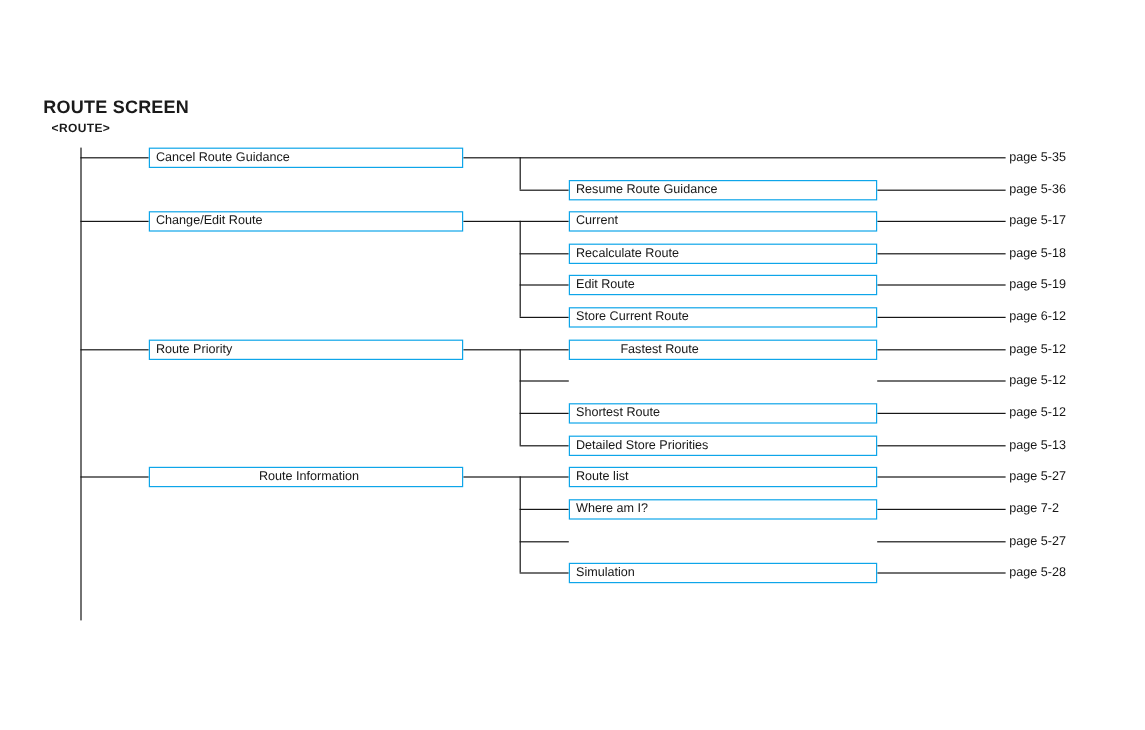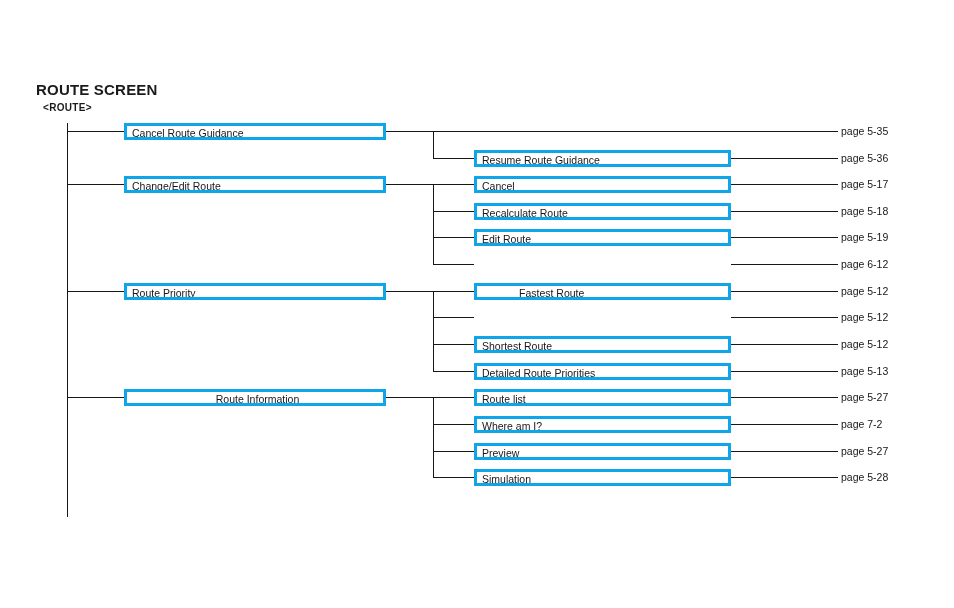--- a/index.html
+++ b/index.html
@@ -57,21 +57,21 @@
   .line-v {
     position: absolute;
     width: 0;
     border-left: 1px solid #171717;
   }
 
   
   .node {
     position: absolute;
     box-sizing: border-box;
-    border: 3px solid #0ea5e9;
+    border: 1px solid #0ea5e9;
     background: #ffffff;
     height: 17px;
     line-height: 15px;
     font-size: 10.5px;
     padding-left: 5px;
     white-space: nowrap;
     overflow: hidden;
     color: #171717;
   }
   .node.level1 { left: 124px; width: 262px; }
@@ -139,31 +139,31 @@
   <div class="line-h" style="left:731px; top:451px; width:107px;"></div>
   <div class="line-h" style="left:731px; top:477px; width:107px;"></div>
 
   <div class="node level1" style="top:123px;">Cancel Route Guidance</div>
   <div class="node level1" style="top:176px;">Change/Edit Route</div>
   <div class="node level1" style="top:283px;">Route Priority</div>
   <div class="node level1" style="top:389px;text-align:center;">Route Information</div>
 
   <div class="node level2" style="top:150px;">Resume Route Guidance</div>
 
-  <div class="node level2" style="top:176px;">Cancel</div>
+  <div class="node level2" style="top:176px;">Current</div>
   <div class="node level2" style="top:203px;">Recalculate Route</div>
   <div class="node level2" style="top:229px;">Edit Route</div>
+  <div class="node level2" style="top:256px;">Store Current Route</div>
 
   <div class="node level2" style="top:283px;padding-left:42px;">Fastest Route</div>
   <div class="node level2" style="top:336px;">Shortest Route</div>
-  <div class="node level2" style="top:363px;">Detailed Route Priorities</div>
+  <div class="node level2" style="top:363px;">Detailed Store Priorities</div>
 
   <div class="node level2" style="top:389px;">Route list</div>
   <div class="node level2" style="top:416px;">Where am I?</div>
-  <div class="node level2" style="top:443px;">Preview</div>
   <div class="node level2" style="top:469px;">Simulation</div>
 
   <div class="page-ref" style="top:125px;">page 5-35</div>
   <div class="page-ref" style="top:152px;">page 5-36</div>
   <div class="page-ref" style="top:178px;">page 5-17</div>
   <div class="page-ref" style="top:205px;">page 5-18</div>
   <div class="page-ref" style="top:231px;">page 5-19</div>
   <div class="page-ref" style="top:258px;">page 6-12</div>
   <div class="page-ref" style="top:285px;">page 5-12</div>
   <div class="page-ref" style="top:311px;">page 5-12</div>

